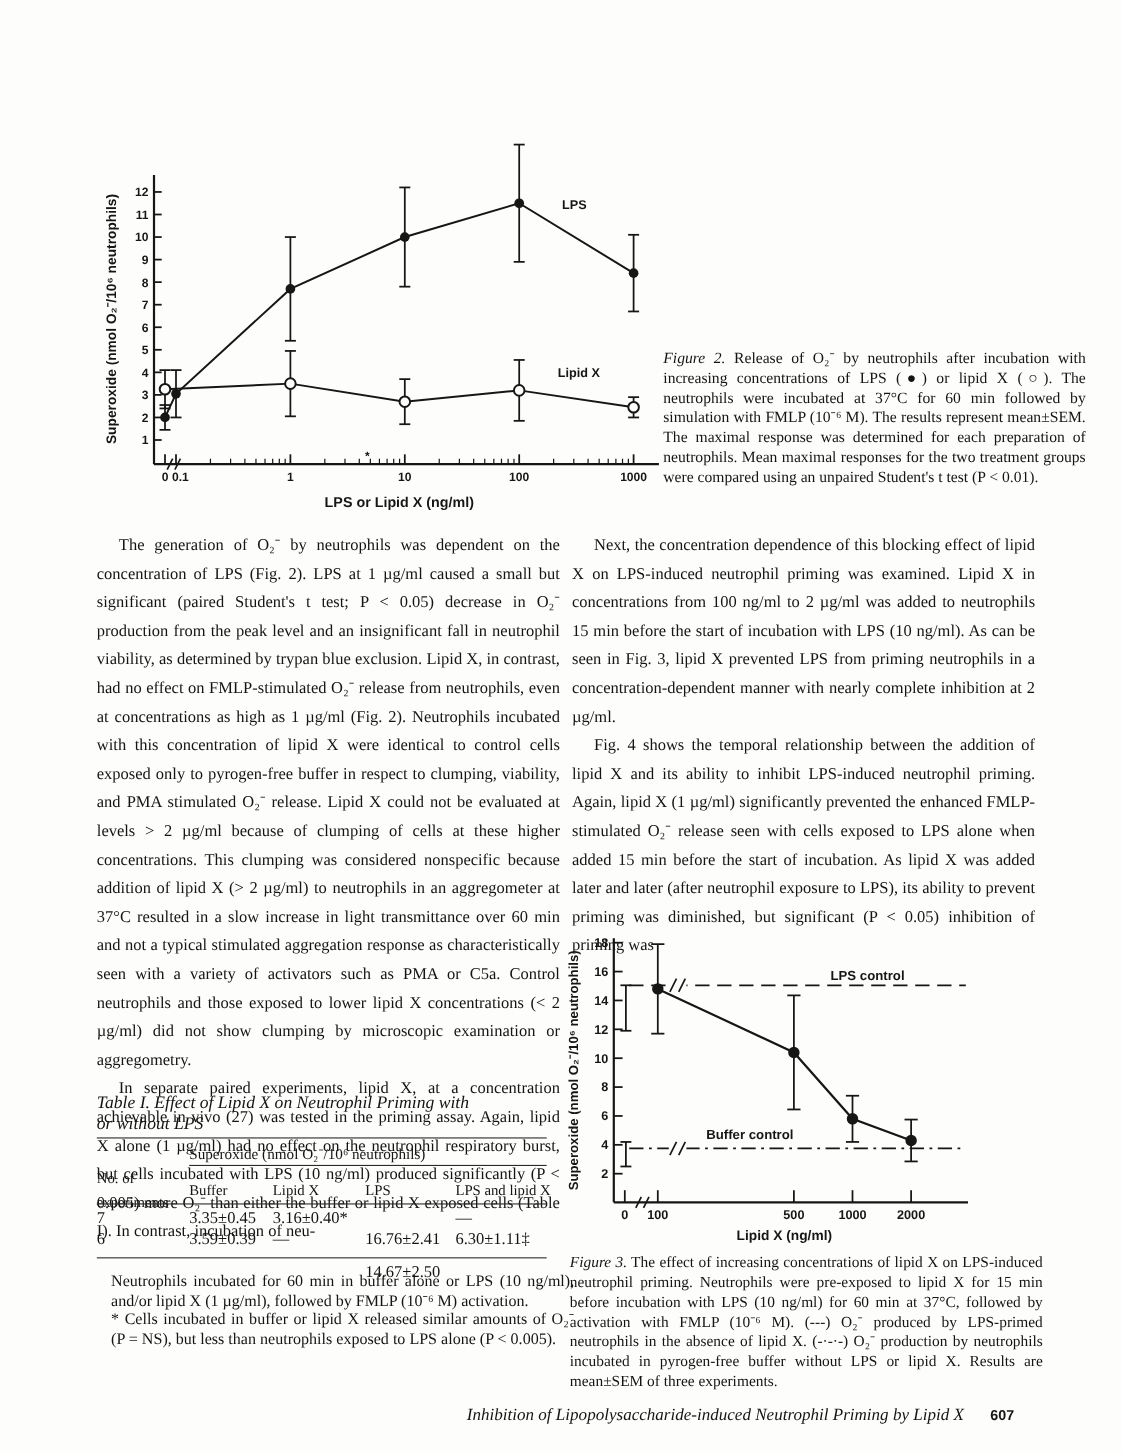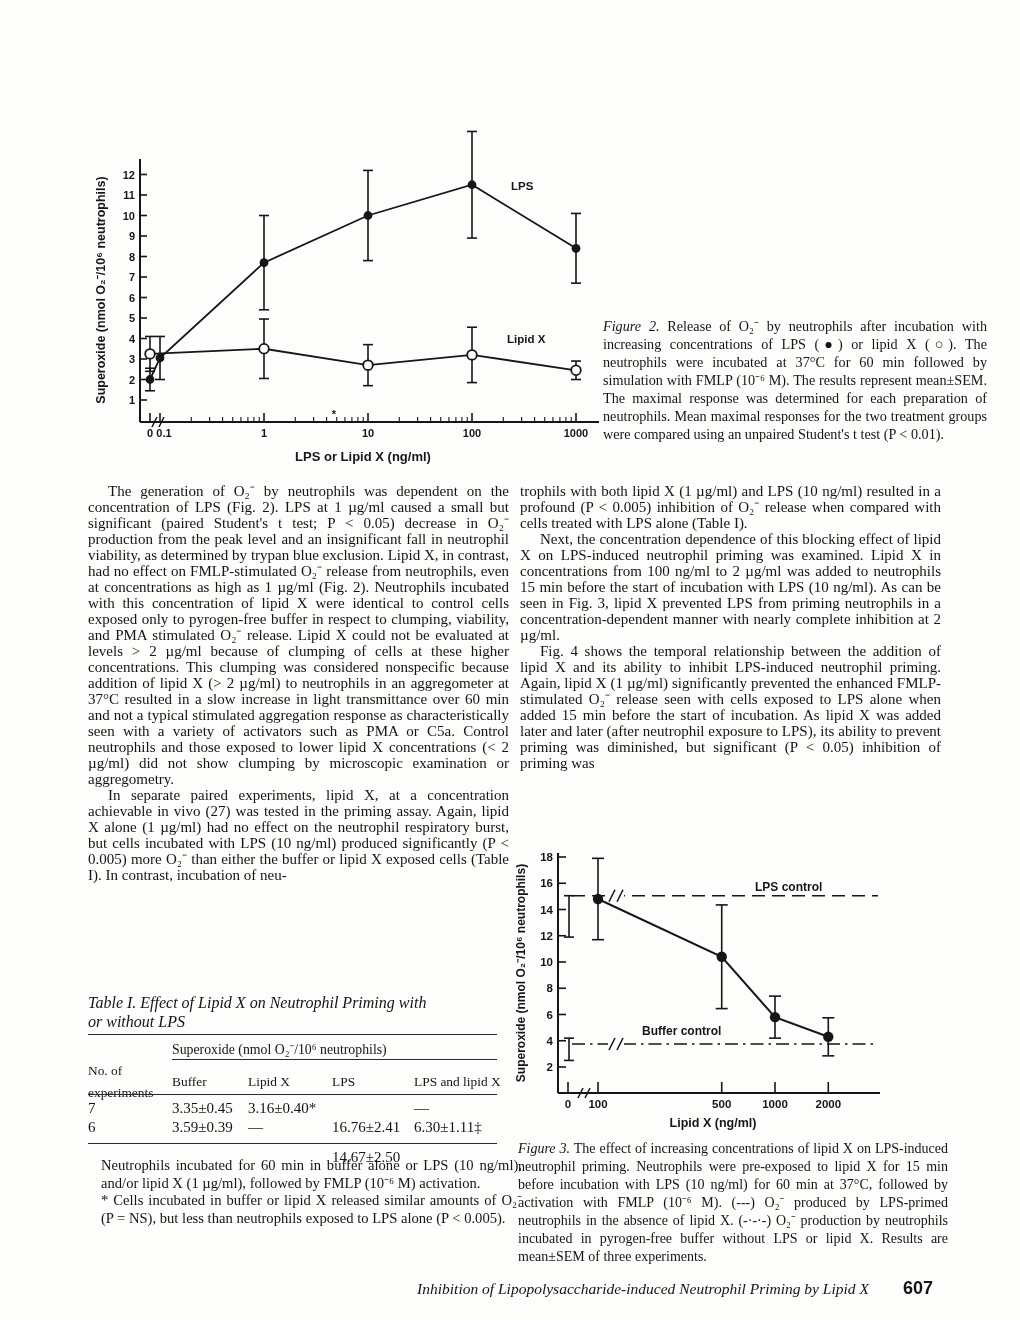--- a/index.html
+++ b/index.html
@@ -3,34 +3,34 @@
 <meta charset="utf-8">
 <style>
   html,body{margin:0;padding:0;background:#ddd;}
   .page{
     position:relative;width:1020px;height:1320px;margin:0 auto;
     background:#fdfdfb;color:#141414;
     font-family:"Liberation Serif", serif;
     overflow:hidden;
   }
   .abs{position:absolute;}
-  p.body{margin:0;font-size:15px;line-height:16px;text-align:justify;}
+  p.body{margin:0;font-size:15px;line-height:26px;text-align:justify;}
   p.ind{text-indent:20px;}
   .caption{font-size:14.2px;line-height:18px;text-align:justify;}
   .caption .flab{font-style:italic;}
   .tbl-title{font-style:italic;font-size:16px;line-height:19px;}
   .rule{position:absolute;height:0;border-top:1.6px solid #2a2a2a;}
   .cell{position:absolute;font-size:15px;white-space:nowrap;}
   .colh{position:absolute;font-size:13.4px;white-space:nowrap;}
   .spanh{position:absolute;font-size:13.8px;white-space:nowrap;}
   .fn p{margin:0;font-size:14.6px;line-height:17.5px;text-align:justify;}
   .footer{position:absolute;top:1278px;left:0;width:922px;display:flex;
-          justify-content:flex-end;align-items:baseline;gap:34px;padding-left:11px;}
+          justify-content:flex-end;align-items:baseline;gap:24px;}
   .run-title{font-style:italic;font-size:15.5px;white-space:nowrap;}
-  .pageno{font-family:"Liberation Sans",sans-serif;font-weight:bold;font-size:18px;}
+  .pageno{font-family:"Liberation Sans",sans-serif;font-weight:bold;font-size:13px;}
   svg{overflow:visible;}
   svg text{font-family:"Liberation Sans",sans-serif;font-weight:bold;fill:#161616;}
 </style>
 </head>
 <body>
 
 <div class="page">
 
   <svg id="fig2svg" class="abs" style="left:90px;top:115px;" width="516" height="360">
       <line x1="50" y1="44" x2="50" y2="307" stroke="#161616" stroke-width="2"></line>
@@ -159,21 +159,20 @@
     </svg>
 
   <div class="abs caption" style="left:603px;top:317px;width:384px;"><span class="flab">Figure 2.</span><span> Release of O₂⁻ by neutrophils after incubation with increasing concentrations of LPS (●) or lipid X (○). The neutrophils were incubated at 37°C for 60 min followed by simulation with FMLP (10⁻⁶ M). The results represent mean±SEM. The maximal response was determined for each preparation of neutrophils. Mean maximal responses for the two treatment groups were compared using an unpaired Student's t test (P &lt; 0.01).</span></div>
 
   <div class="abs" style="left:88px;top:483px;width:421px;">
     <p class="body ind">The generation of O₂⁻ by neutrophils was dependent on the concentration of LPS (Fig. 2). LPS at 1 µg/ml caused a small but significant (paired Student's t test; P &lt; 0.05) decrease in O₂⁻ production from the peak level and an insignificant fall in neutrophil viability, as determined by trypan blue exclusion. Lipid X, in contrast, had no effect on FMLP-stimulated O₂⁻ release from neutrophils, even at concentrations as high as 1 µg/ml (Fig. 2). Neutrophils incubated with this concentration of lipid X were identical to control cells exposed only to pyrogen-free buffer in respect to clumping, viability, and PMA stimulated O₂⁻ release. Lipid X could not be evaluated at levels &gt; 2 µg/ml because of clumping of cells at these higher concentrations. This clumping was considered nonspecific because addition of lipid X (&gt; 2 µg/ml) to neutrophils in an aggregometer at 37°C resulted in a slow increase in light transmittance over 60 min and not a typical stimulated aggregation response as characteristically seen with a variety of activators such as PMA or C5a. Control neutrophils and those exposed to lower lipid X concentrations (&lt; 2 µg/ml) did not show clumping by microscopic examination or aggregometry.</p>
     <p class="body ind">In separate paired experiments, lipid X, at a concentration achievable in vivo (27) was tested in the priming assay. Again, lipid X alone (1 µg/ml) had no effect on the neutrophil respiratory burst, but cells incubated with LPS (10 ng/ml) produced significantly (P &lt; 0.005) more O₂⁻ than either the buffer or lipid X exposed cells (Table I). In contrast, incubation of neu-</p>
   </div>
 
   <div class="abs" style="left:520px;top:483px;width:421px;">
-    <p class="body">trophils with both lipid X (1 µg/ml) and LPS (10 ng/ml) resulted in a profound (P &lt; 0.005) inhibition of O₂⁻ release when compared with cells treated with LPS alone (Table I).</p>
     <p class="body ind">Next, the concentration dependence of this blocking effect of lipid X on LPS-induced neutrophil priming was examined. Lipid X in concentrations from 100 ng/ml to 2 µg/ml was added to neutrophils 15 min before the start of incubation with LPS (10 ng/ml). As can be seen in Fig. 3, lipid X prevented LPS from priming neutrophils in a concentration-dependent manner with nearly complete inhibition at 2 µg/ml.</p>
     <p class="body ind">Fig. 4 shows the temporal relationship between the addition of lipid X and its ability to inhibit LPS-induced neutrophil priming. Again, lipid X (1 µg/ml) significantly prevented the enhanced FMLP-stimulated O₂⁻ release seen with cells exposed to LPS alone when added 15 min before the start of incubation. As lipid X was added later and later (after neutrophil exposure to LPS), its ability to prevent priming was diminished, but significant (P &lt; 0.05) inhibition of priming was</p>
   </div>
 
   <div class="abs" style="left:88px;top:993px;width:409px;height:150px;">
     <div class="tbl-title" style="width:352px;">Table I. Effect of Lipid X on Neutrophil Priming with or without LPS</div>
     <div class="rule" style="left:0;top:41px;width:409px;"></div>
     <div class="spanh" style="left:84px;top:46px;">Superoxide (nmol O₂⁻/10⁶ neutrophils)</div>
     <div class="rule" style="left:84px;top:66px;width:325px;border-top-width:1.2px;"></div>
     <div class="colh" style="left:0;top:70px;">No. of</div>

